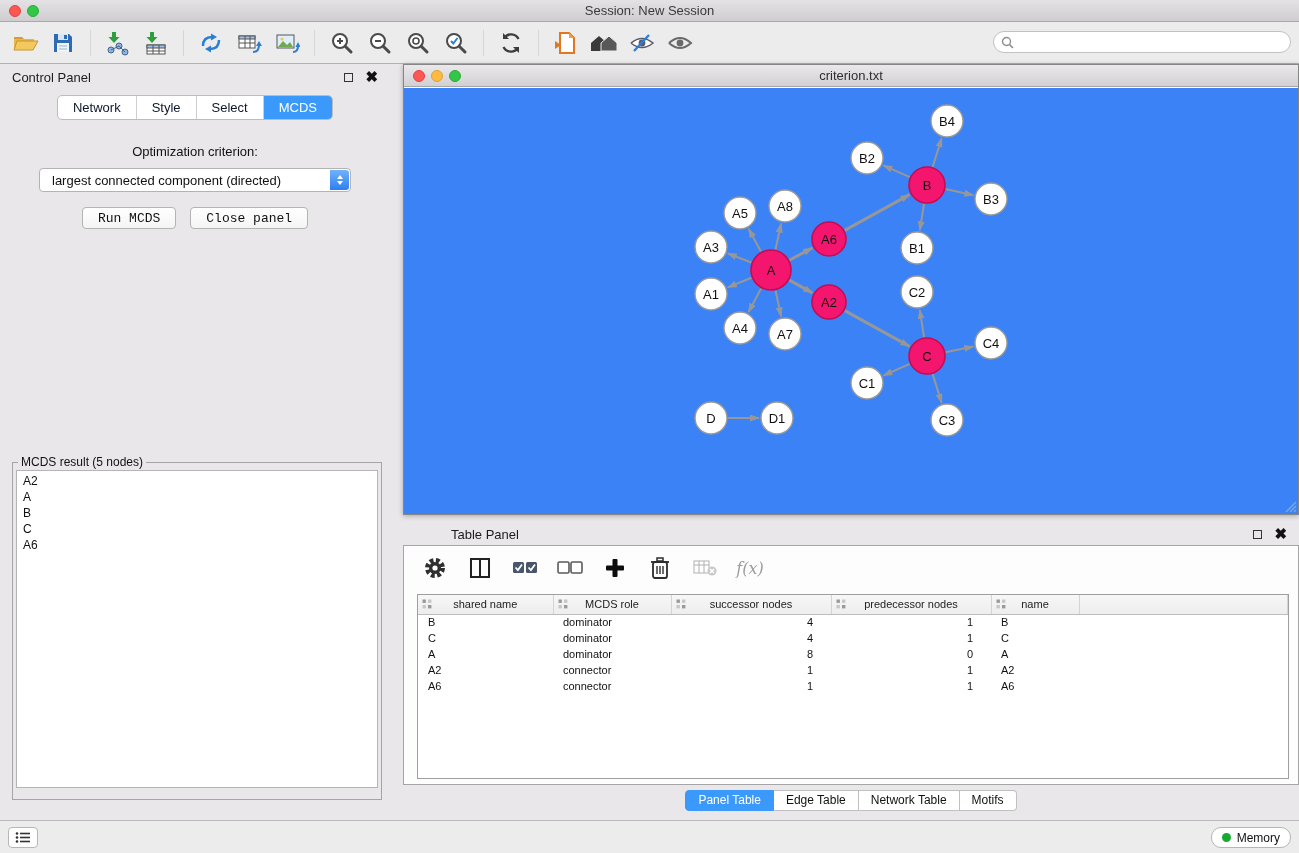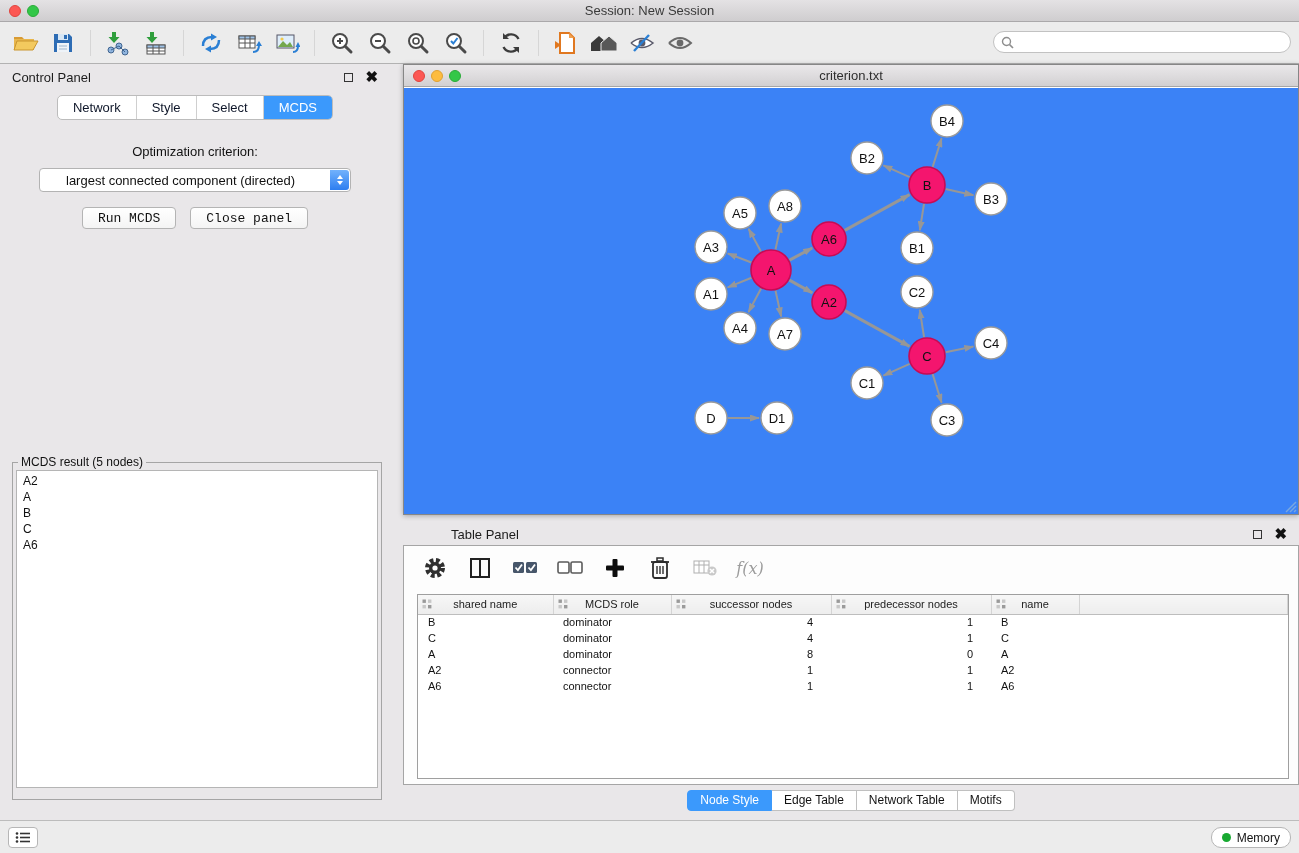--- a/index.html
+++ b/index.html
@@ -34,21 +34,21 @@
 
   
   .control-panel { position:absolute; left:0; top:64px; width:390px; height:756px; background:#e9e7e9; }
   .seg-tabs { display:flex; margin:5px auto 0; width:max-content; background:#fff;
     border:1px solid #bcbcbc; border-radius:5px; overflow:hidden; }
   .seg { padding:4px 15px; font-size:13px; color:#0f172a; border-right:1px solid #cfcfcf; }
   .seg:last-child { border-right:none; }
   .seg.selected { background:#3b99fc; color:#fff; }
   .opt-label { text-align:center; margin-top:24px; font-size:13px; color:#111; }
   .dropdown { margin:9px auto 0; width:312px; height:24px; background:#fff; border:1px solid #b3b3b3;
-    border-radius:4px; position:relative; font-size:13px; display:flex; align-items:center; padding-left:26px; color:#111; }
+    border-radius:4px; position:relative; font-size:13px; display:flex; align-items:center; padding-left:12px; color:#111; }
   .dd-stepper { position:absolute; right:1px; top:1px; bottom:1px; width:19px; border-radius:0 3px 3px 0;
     background:linear-gradient(#72b2fc,#2d7ef0); display:flex; flex-direction:column; align-items:center;
     justify-content:center; gap:2px; }
   .tri-up { width:0; height:0; border-left:3.5px solid transparent; border-right:3.5px solid transparent;
     border-bottom:4.5px solid #fff; }
   .tri-down { width:0; height:0; border-left:3.5px solid transparent; border-right:3.5px solid transparent;
     border-top:4.5px solid #fff; }
   .cp-buttons { display:flex; justify-content:center; gap:14px; margin-top:15px; }
   .btn { height:22px; padding:0 15px; background:linear-gradient(#ffffff,#f4f4f4);
     border:1px solid #b4b4b4; border-radius:4px; font-size:13px; display:flex; align-items:center; color:#111;font-family:Liberation Mono, monospace; }
@@ -571,21 +571,21 @@
               <td class="al-right">1</td>
               <td class="al-right">1</td>
               <td class="al-left">A6</td>
               <td></td>
             </tr>
           </tbody>
       </table>
     </div>
   </div>
   <div class="tp-tabs">
-      <div class="b-tab first selected">Node Style</div>
+      <div class="b-tab first selected">Panel Table</div>
       <div class="b-tab">Edge Table</div>
       <div class="b-tab">Network Table</div>
       <div class="b-tab last">Motifs</div>
     </div>
 </div>
 
 <div class="statusbar">
   <div class="list-btn">
     <svg width="16" height="13" viewBox="0 0 16 13">
       <circle cx="2" cy="2.5" r="1.3" fill="#333"></circle>

